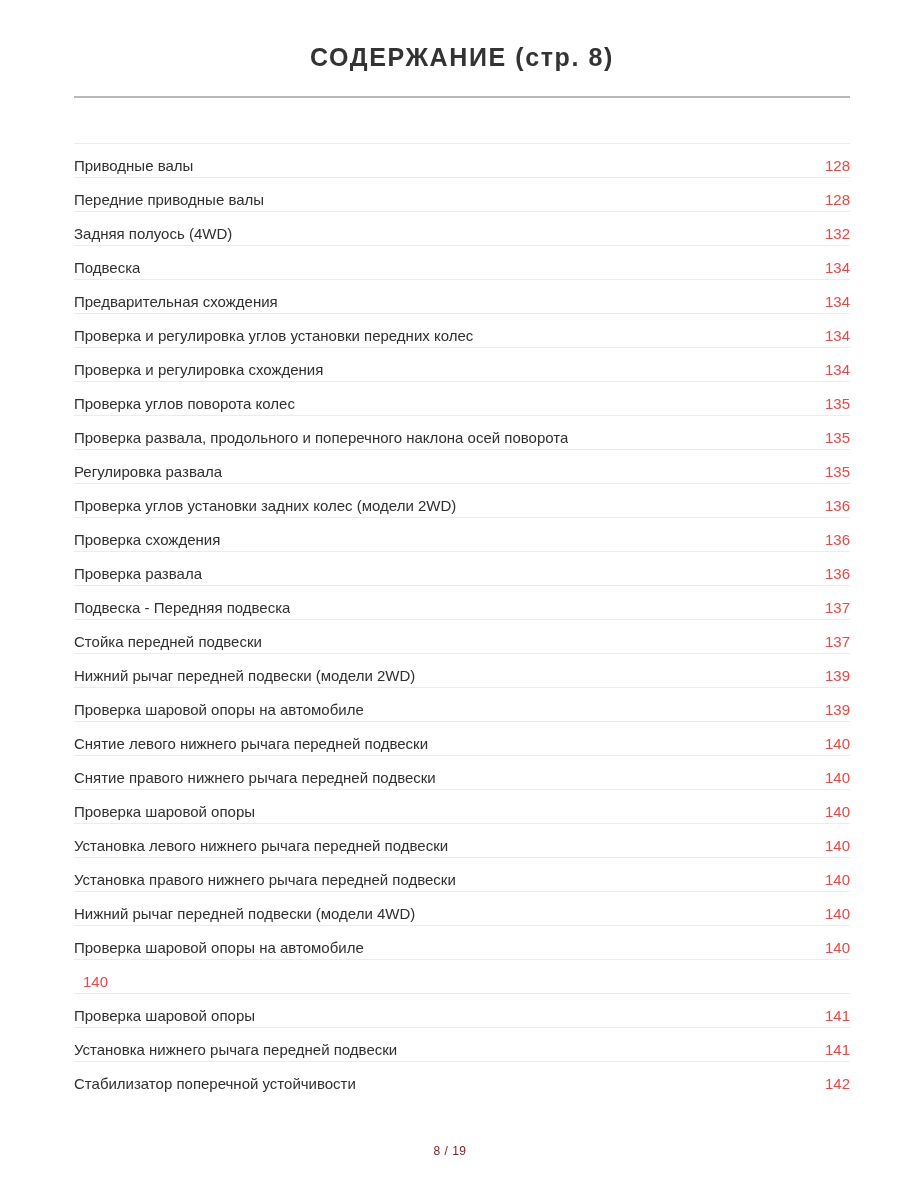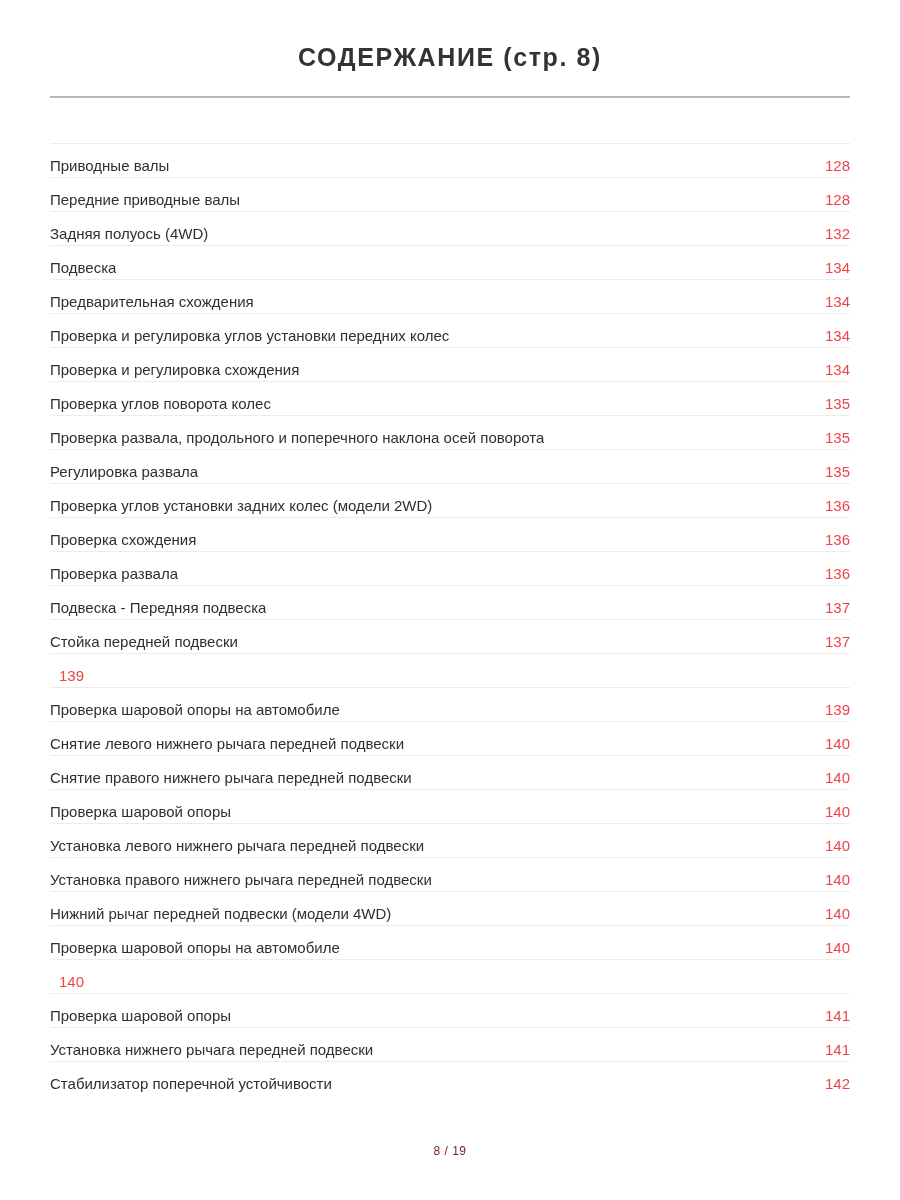--- a/index.html
+++ b/index.html
@@ -16,20 +16,21 @@
     -webkit-font-smoothing: antialiased;
     overflow: hidden;
   }
   .page {
     position: relative;
     width: 900px;
     height: 1200px;
     box-sizing: border-box;
     display: flex;
     flex-direction: column;
+    padding-left: 24px;
   }
   .page-title {
     text-align: center;
     font-size: 25px;
     font-weight: bold;
     color: #333333;
     letter-spacing: 1.6px;
     margin: 0;
     padding-top: 40px;
     padding-bottom: 0;
@@ -151,20 +152,21 @@
       </li>
       <li class="toc-row">
         <span class="toc-label">Подвеска - Передняя подвеска</span>
         <span class="toc-page">137</span>
       </li>
       <li class="toc-row">
         <span class="toc-label">Стойка передней подвески</span>
         <span class="toc-page">137</span>
       </li>
       <li class="toc-row">
+        <span class="toc-label">Нижний рычаг передней подвески (модели 2WD)</span>
         <span class="toc-page">139</span>
       </li>
       <li class="toc-row">
         <span class="toc-label">Проверка шаровой опоры на автомобиле</span>
         <span class="toc-page">139</span>
       </li>
       <li class="toc-row">
         <span class="toc-label">Снятие левого нижнего рычага передней подвески</span>
         <span class="toc-page">140</span>
       </li>

